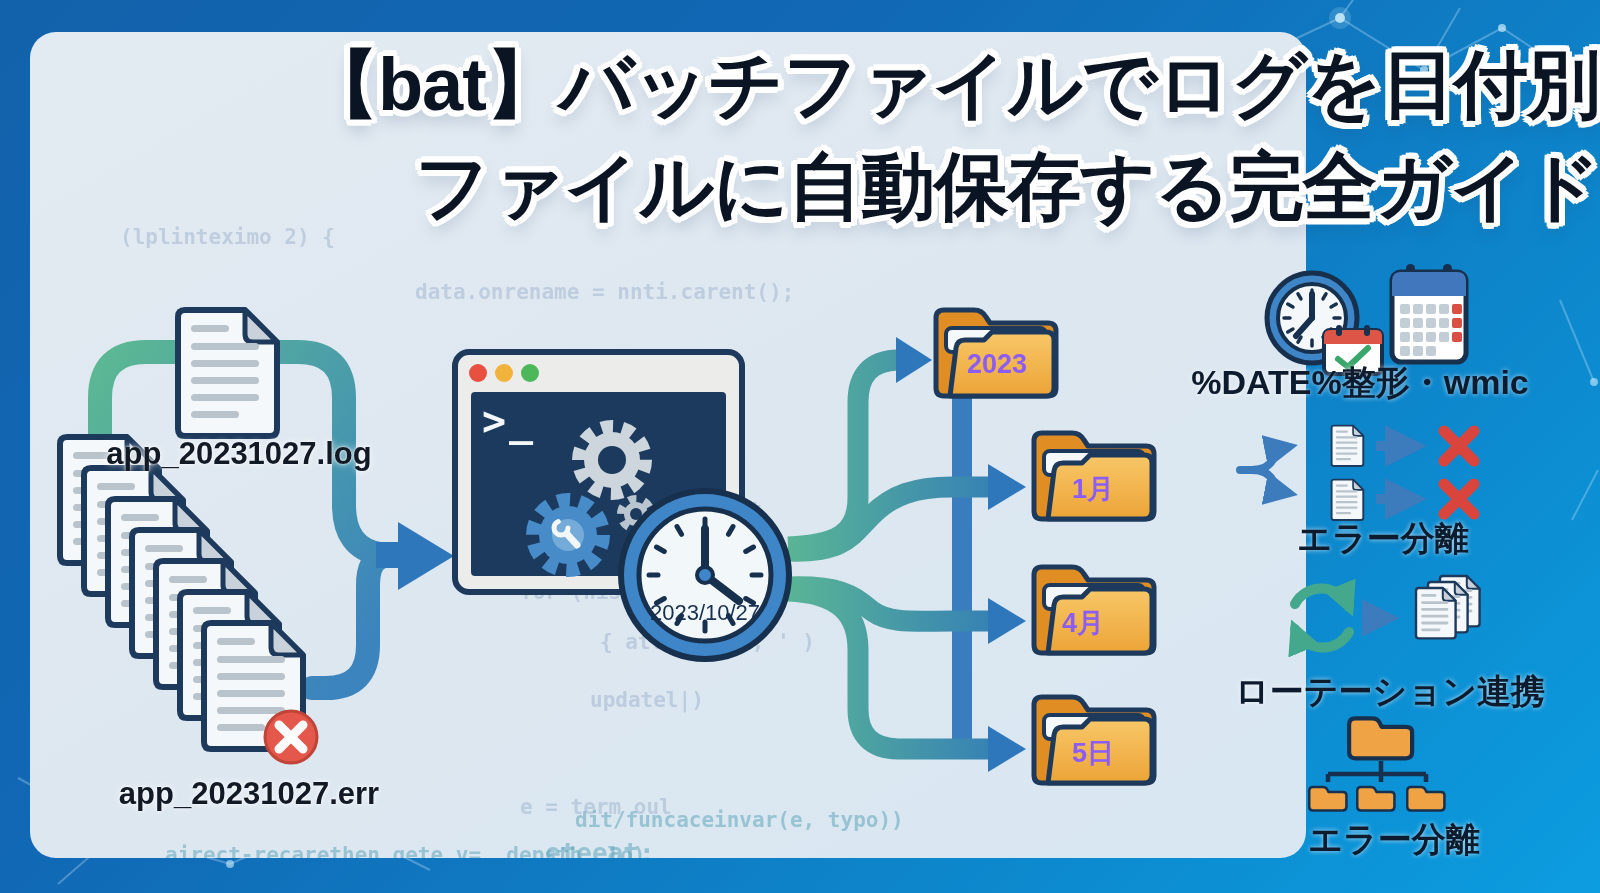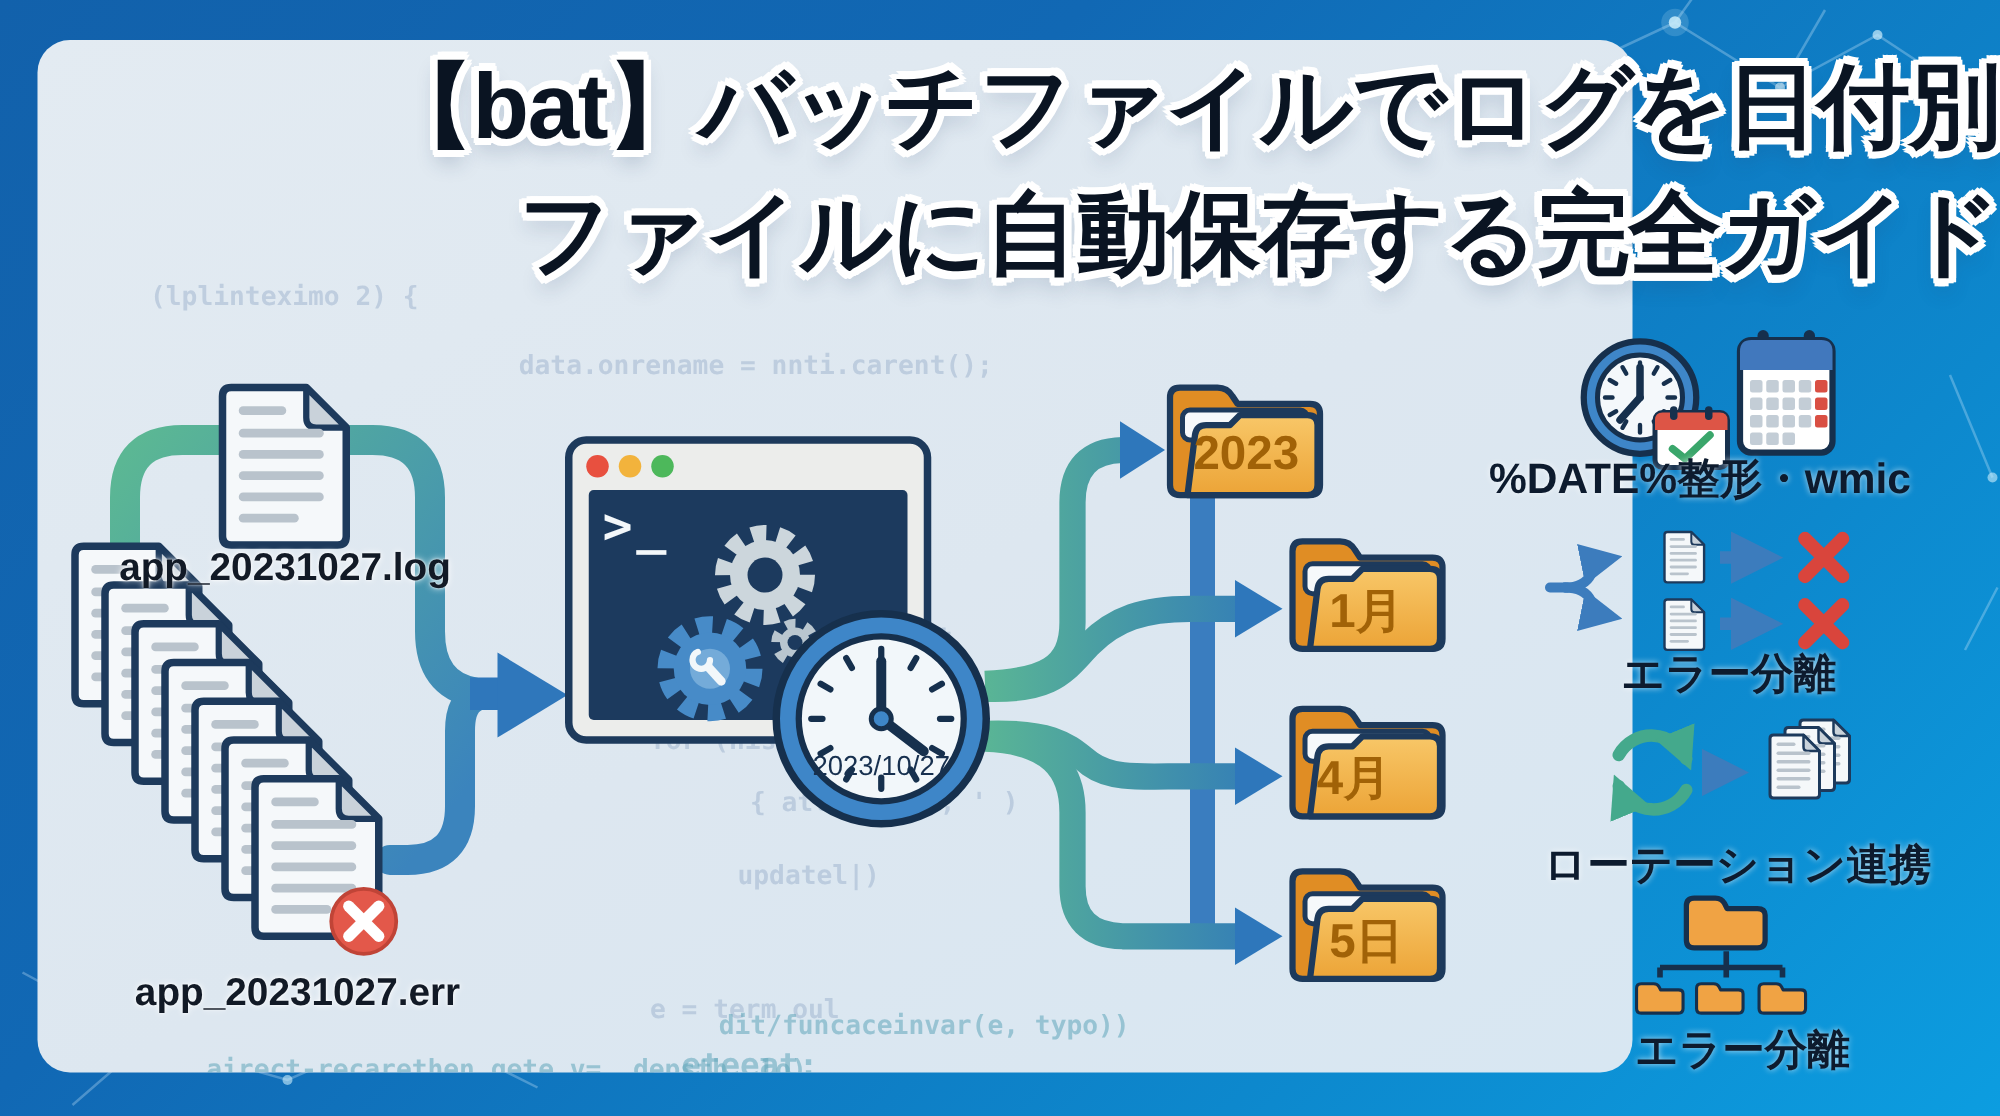--- a/index.html
+++ b/index.html
@@ -15,22 +15,22 @@
   .code.teal{color:rgba(96,165,185,.55);}
   .title{position:absolute;left:0;top:34px;width:100%;text-align:right;z-index:6;}
   .title-line{font-size:74px;line-height:1.38;font-weight:900;color:#0a1422;letter-spacing:-1px;
     text-shadow:-6px 0 0 #fff,6px 0 0 #fff,0 -6px 0 #fff,0 6px 0 #fff,
      -4px -4px 0 #fff,4px -4px 0 #fff,-4px 4px 0 #fff,4px 4px 0 #fff,
      -6px -3px 0 #fff,6px 3px 0 #fff,-3px 6px 0 #fff,3px -6px 0 #fff,
      0 10px 16px rgba(30,60,100,.25);}
   .diagram{position:absolute;inset:0;z-index:3;}
   .lbl{position:absolute;transform:translate(-50%,-50%);font-weight:800;color:#13253f;
        white-space:nowrap;z-index:5;}
-  .file-lbl{font-size:31px;color:#121a26;text-shadow:0 0 6px rgba(255,255,255,.9),0 0 2px #fff;}
-  .folder-lbl{font-size:38px;color:#a16207;}
+  .file-lbl{font-size:31px;color:#121a26;text-shadow:0 0 6px rgba(255,255,255,.9),0 0 2px #fff;margin-left:11px;}
+  .folder-lbl{font-size:27px;color:#8b5cf6;}
   .feature-lbl{font-size:34px;color:#0d1b2e;text-shadow:0 0 5px rgba(255,255,255,.7);text-align:center;}
   .prompt{position:absolute;left:482px;top:398px;z-index:5;font-family:"DejaVu Sans Mono","Liberation Mono",monospace;
           font-size:40px;font-weight:bold;color:#f3f7fa;letter-spacing:3px;}
   .clock-date{font-size:22px;color:#17304f;}
 </style>
 </head>
 <body>
 
 <div class="frame">
   <svg class="plexus" width="1600" height="893" viewBox="0 0 1600 893">

